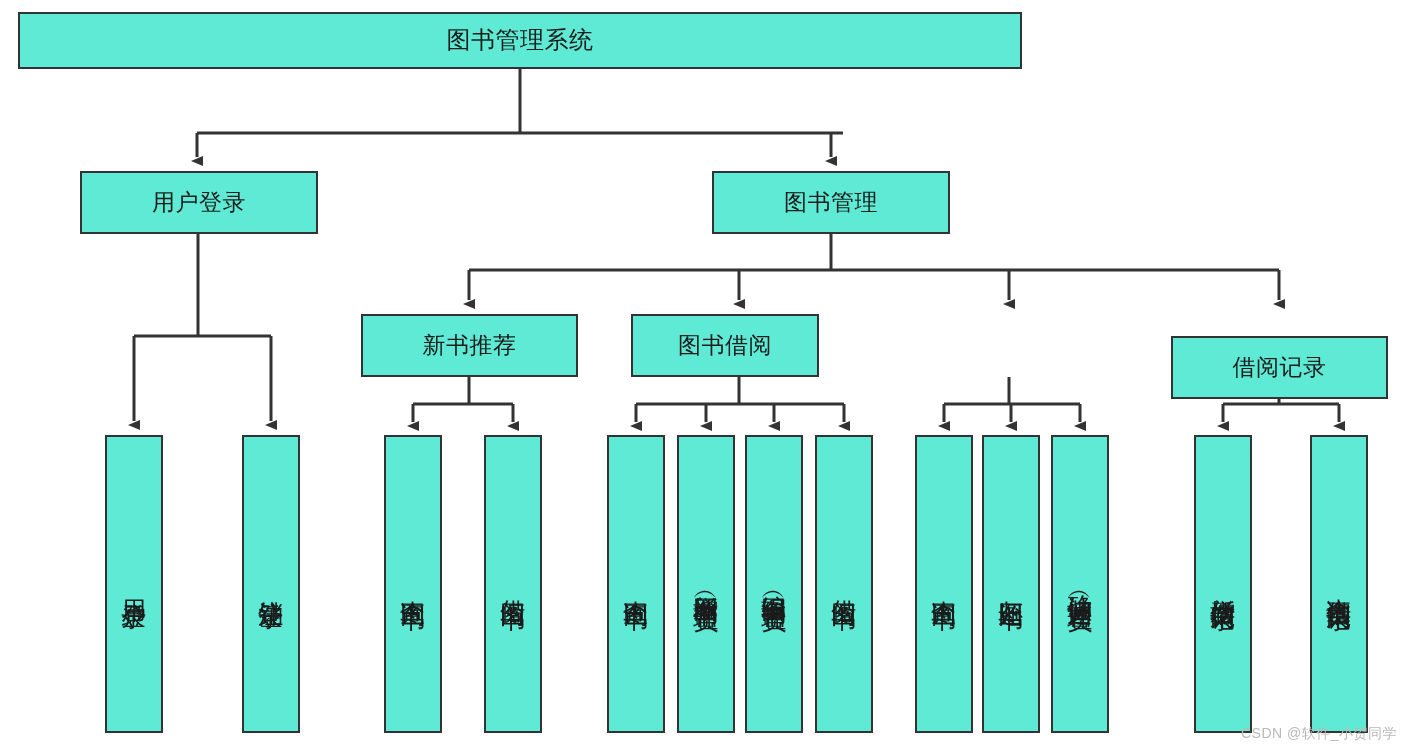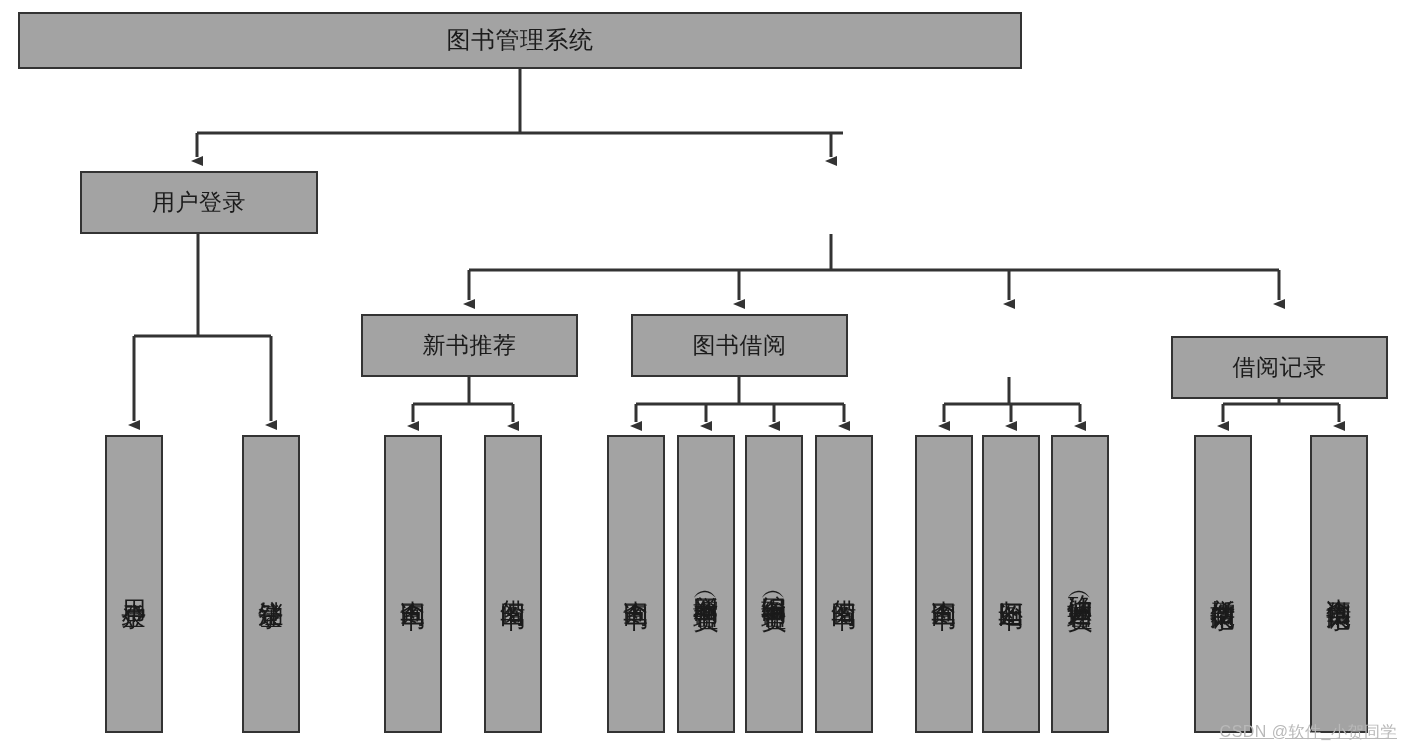--- a/index.html
+++ b/index.html
@@ -23,21 +23,21 @@
     left: 0;
     top: 0;
     width: 1405px;
     height: 747px;
     pointer-events: none;
   }
   .node {
     position: absolute;
     box-sizing: border-box;
     border: 2.5px solid #333333;
-    background: #a3a3a3;
+    background: #5eead4;
     display: flex;
     align-items: center;
     justify-content: center;
     color: #1b1b1b;
   }
   .node .label {
     display: block;
     text-align: center;
     line-height: 1.28;
     letter-spacing: 0.5px;
@@ -60,26 +60,25 @@
     text-orientation: upright;
     font-size: 25px;
     line-height: 1.05;
     letter-spacing: 2px;
     white-space: nowrap;
   }
   .watermark {
     position: absolute;
     right: 8px;
     bottom: 4px;
-    font-size: 16px;
+    font-size: 14px;
     color: #b9b9b9;
     letter-spacing: 0.5px;
     white-space: nowrap;
     user-select: none;
-    text-decoration: underline;
   }
 </style>
 </head>
 <body>
 
 <div id="diagram-root">
 
   <svg id="connector-layer" viewBox="0 0 1405 747" xmlns="http://www.w3.org/2000/svg">
     <defs>
       <marker id="arrow" markerWidth="10" markerHeight="12" refX="1" refY="6" orient="auto" markerUnits="userSpaceOnUse">
@@ -130,25 +129,28 @@
     </g>
   </svg>
 
   <div class="node horiz root" style="left:18px; top:12px; width:1004px; height:57px;">
     <span class="label">图书管理系统</span>
   </div>
 
   <div class="node horiz" style="left:80px; top:171px; width:238px; height:63px;">
     <span class="label">用户登录</span>
   </div>
+  <div class="node horiz" style="left:712px; top:171px; width:238px; height:63px;">
+    <span class="label">图书管理</span>
+  </div>
 
   <div class="node horiz" style="left:361px; top:314px; width:217px; height:63px;align-items:center;">
     <span class="label">新书推荐</span>
   </div>
-  <div class="node horiz" style="left:631px; top:314px; width:217px; height:63px;">
+  <div class="node horiz" style="left:631px; top:314px; width:188px; height:63px;">
     <span class="label">图书借阅</span>
   </div>
   <div class="node horiz" style="left:1171px; top:314px; width:217px; height:63px;margin-top:22px;">
     <span class="label">借阅记录</span>
   </div>
 
   <div class="node vert" style="left:105px; top:435px; width:58px; height:298px;">
     <span class="label">用户登录</span>
   </div>
   <div class="node vert" style="left:242px; top:435px; width:58px; height:298px;">

